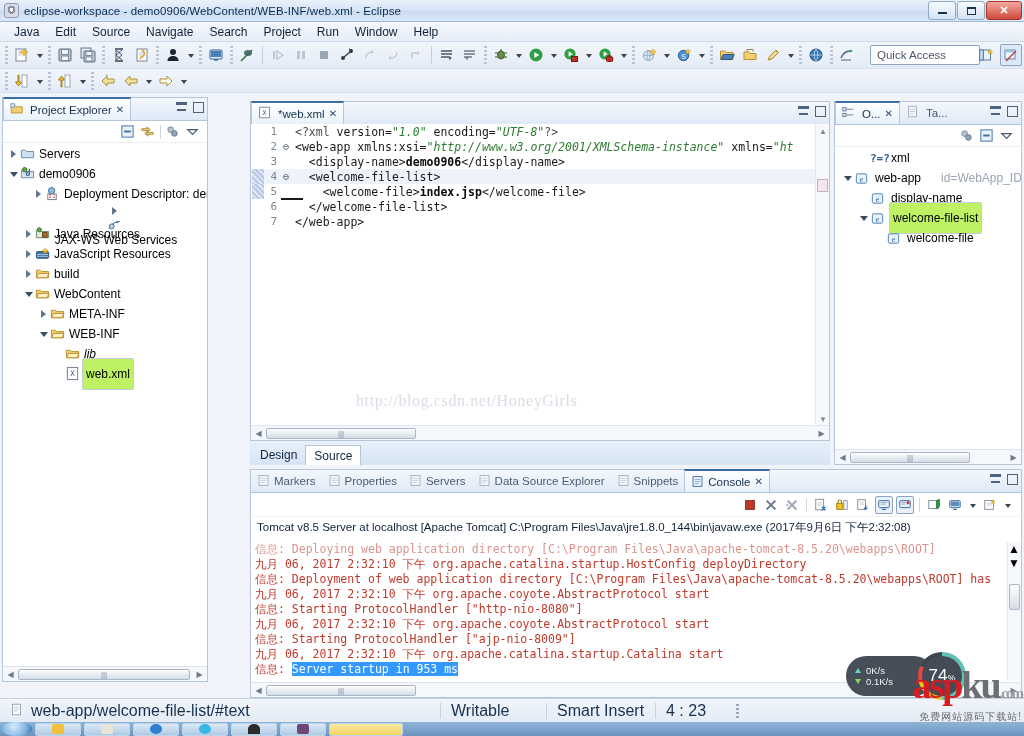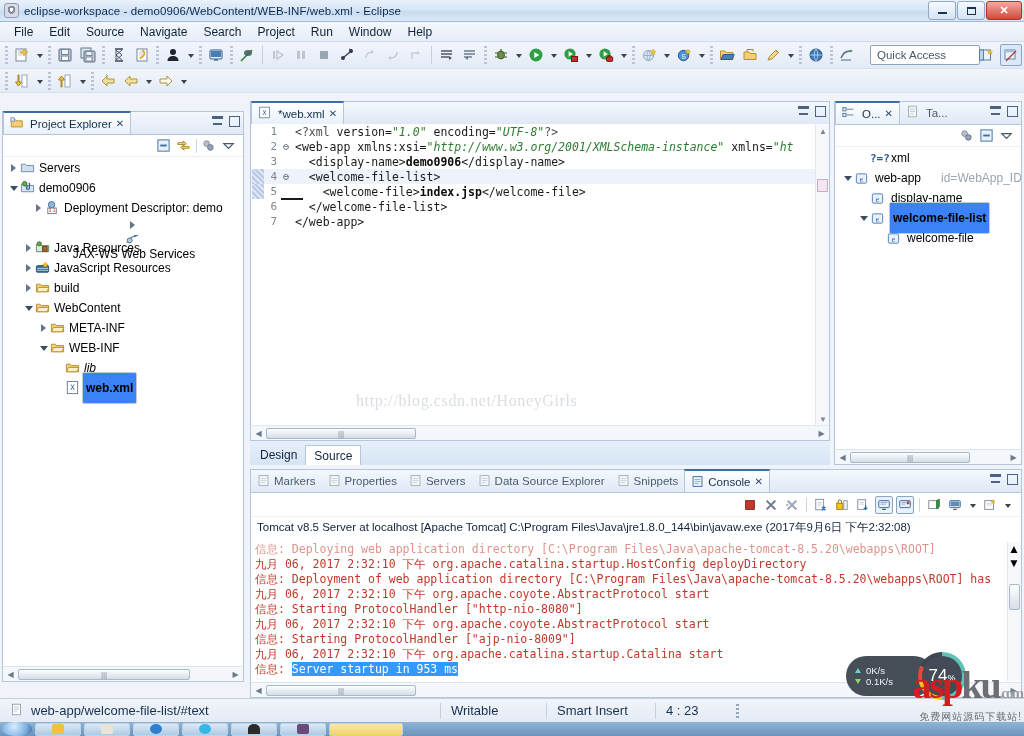--- a/index.html
+++ b/index.html
@@ -102,21 +102,21 @@
     height:22px; display:flex; align-items:center; justify-content:flex-end; gap:4px;
     padding-right:6px; background:#fff; border-bottom:1px solid #eceff4;
   }
   .view-body{ position:absolute; left:0;right:0; overflow:hidden; background:#fff;}
   .trow{ display:flex; align-items:center; height:20px; white-space:nowrap;}
   .twist{ width:13px;height:13px; display:flex;align-items:center;justify-content:center; flex:0 0 13px;}
   .twist i{display:block;width:0;height:0;}
   .twist.collapsed i{border-top:4px solid transparent;border-bottom:4px solid transparent;border-left:5px solid #60748c;}
   .twist.expanded i{border-left:4px solid transparent;border-right:4px solid transparent;border-top:5px solid #3b4d63;}
   .tlabel{ margin-left:3px; }
-  .tlabel.sel{ background:#3b82f6; border:1px solid #c2cbd8; padding:8px 3px; margin-left:1px; border-radius:2px;font-weight:bold;}
+  .tlabel.sel{ background:#bef264; border:1px solid #c2cbd8; padding:8px 3px; margin-left:1px; border-radius:2px;}
   .tsub{ color:#9aa4b2; }
 
   
   .editor-area{ position:absolute; }
   .editor-wrap{ position:absolute; left:0;right:0;top:23px;bottom:24px; background:#fff; border:1px solid #b6c6da; border-top:none;}
   .code{
     position:absolute; inset:0 14px 14px 0; overflow:hidden;
     font-family:"DejaVu Sans Mono","Liberation Mono",monospace; font-size:11.5px;
   }
   .cline{ height:15px; display:flex; align-items:center; white-space:pre;}
@@ -176,21 +176,21 @@
   .aspku{ position:absolute; right:2px; bottom:12px; z-index:41; text-align:right;}
   .aspku .big{ font-family:"Liberation Serif",serif; font-weight:bold; font-size:38px; line-height:34px; letter-spacing:-2px;}
   .aspku .red{color:#d51c20;} .aspku .gray{color:#6d6e71;}
   .aspku .com{ font-family:"Liberation Serif",serif; font-size:15px; color:#9a9b9e; }
   .aspku .cn{ font-size:10px; color:#6d6e71; letter-spacing:1px;}
 
   
   .statusbar{
     position:absolute; left:0; right:0; bottom:14px; height:24px;
     background:linear-gradient(180deg,#f1f5fa,#e3ebf5); border-top:1px solid #c3d1e1;
-    display:flex; align-items:center; font-size:13px; color:#16304f;
+    display:flex; align-items:center; font-size:16px; color:#16304f;
   }
   .sb-cell{ display:flex; align-items:center; gap:5px; padding:0 10px; height:18px;}
   .sb-div{ width:1px;height:16px;background:#c3d1e1;}
   .sb-dots{ width:3px;height:14px; background:repeating-linear-gradient(180deg,#97a6b8 0 2px,transparent 2px 4px);}
 
   
   .taskbar{ position:absolute; left:0;right:0;bottom:0;height:14px;
      background:linear-gradient(180deg,#8fb4d8,#6c93bd); display:flex; align-items:center; gap:3px; padding-left:2px; overflow:hidden;}
   .tbtn{ width:46px;height:13px; border:1px solid #bdd3e8; border-radius:2px;
      background:linear-gradient(180deg,#dbe9f6,#aecae4); display:flex;align-items:center;justify-content:center;}
@@ -212,21 +212,21 @@
       <div class="wc">
           <i class="maxglyph"></i>
         </div>
       <div class="wc close">
           <span>✕</span>
         </div>
     </div>
   </div>
 
   <div class="menubar">
-    <div>File</div>
+    <div>Java</div>
     <div>Edit</div>
     <div>Source</div>
     <div>Navigate</div>
     <div>Search</div>
     <div>Project</div>
     <div>Run</div>
     <div>Window</div>
     <div>Help</div>
   </div>
 
@@ -515,21 +515,21 @@
           <path d="M9 3l5 5-5 5v-3H2V6h7z" fill="#fbfaf3" stroke="#b09433"></path>
         </svg>
     </div>
     <div class="tb-arrow">
         <i></i>
       </div>
   </div>
 
   <div class="workbench">
 
-    <div class="view" style="left:2px; top:14px; width:242px; bottom:16px;">
+    <div class="view" style="left:2px; top:0; width:206px; bottom:16px;">
       <div class="view-tabs">
         <div class="vtab active">
           <span class="ic">
             <svg width="14" height="14" viewBox="0 0 16 16">
                 <path d="M1.5 12.5V4h4.5l1.2 1.5H14v7z" fill="#f3ce72" stroke="#b98f2d"></path>
                 <rect x="1" y="2" width="4" height="4" fill="#dbe7f4" stroke="#7f93ad"></rect>
               </svg>
           </span>
           <span>Project Explorer</span>
           <span class="xglyph">✕</span>

